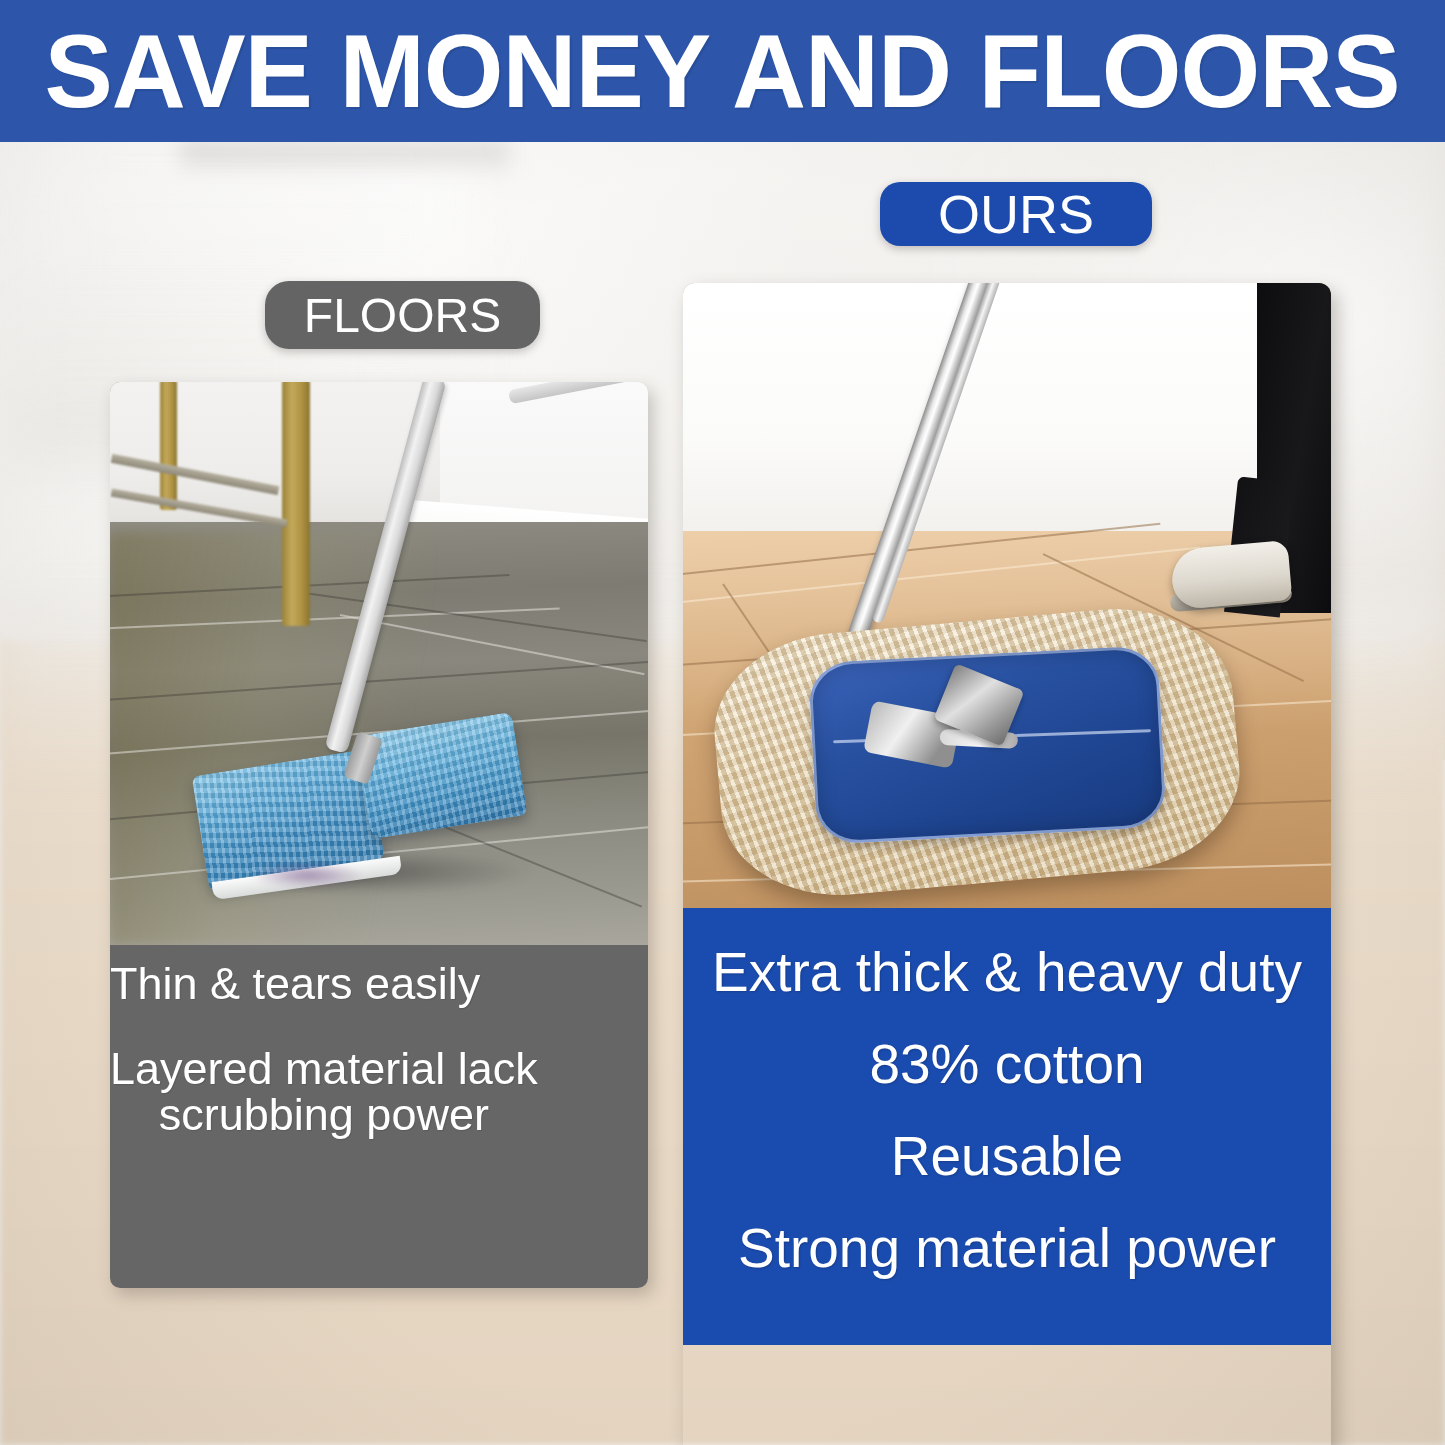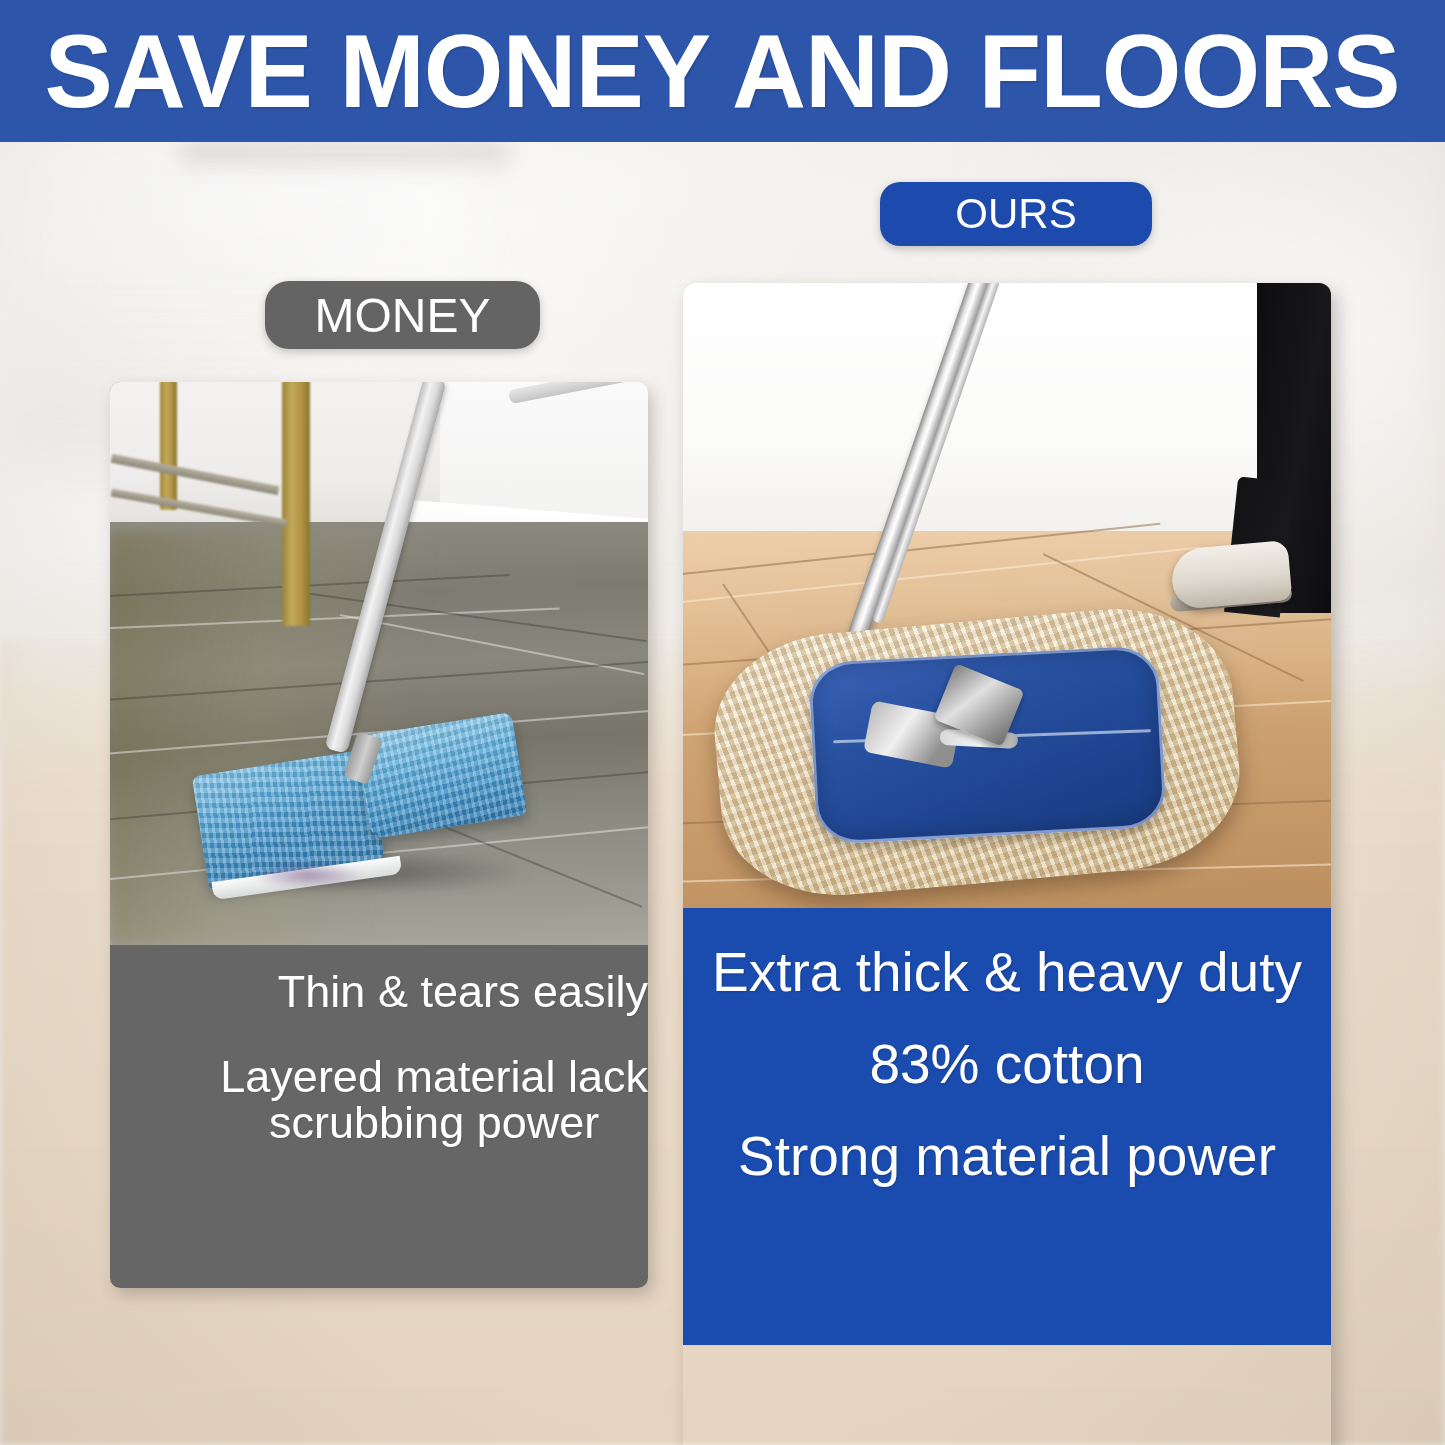--- a/index.html
+++ b/index.html
@@ -74,21 +74,21 @@
   
   .badge {
     position:absolute; z-index:30;
     display:flex; align-items:center; justify-content:center;
     color:#fff; border-radius:22px;
     box-shadow:0 3px 9px rgba(60,55,50,.28);
     font-weight:normal;
   }
   #badge-ours {
     left:880px; top:182px; width:272px; height:64px;
-    background:#1c4bad; font-size:42px; border-radius:20px;
+    background:#1c4bad; font-size:54px; border-radius:20px;
   }
   #badge-others {
     left:265px; top:281px; width:275px; height:68px;
     background:#646464; font-size:48px; border-radius:24px;
   }
 
   
   #card-others {
     position:absolute; left:110px; top:382px; width:538px; height:906px;
     z-index:22; border-radius:10px; overflow:hidden;
@@ -187,22 +187,22 @@
     filter:blur(3px);
   }
   .po-shadow {
     position:absolute; left:80px; top:468px; width:340px; height:44px;
     background:radial-gradient(ellipse at center, rgba(30,30,35,.45), rgba(30,30,35,0) 72%);
     filter:blur(5px);
   }
   #panel-others {
     position:absolute; left:0; top:563px; width:538px; height:343px;
     background:#666666;
-    display:flex; flex-direction:column; align-items:flex-end; justify-content:flex-start;
-    padding-top:24px;
+    display:flex; flex-direction:column; align-items:flex-start; justify-content:flex-start;
+    padding-top:16px;
   }
   #panel-others .line {
     color:#ffffff; font-size:45px; line-height:1.02;
     text-align:center; margin-bottom:26px; white-space:pre-line;
     text-shadow:1px 1px 1px rgba(0,0,0,.12);
   }
   #panel-others .line:last-child { margin-bottom:0;margin-top:13px; }
 
   
   #card-ours {
@@ -337,21 +337,21 @@
 
 <div id="header-banner">
   <div id="header-title">SAVE MONEY AND FLOORS</div>
 </div>
 
 <div class="badge" id="badge-ours">
   <span>OURS</span>
 </div>
 
 <div class="badge" id="badge-others">
-  <span>MONEY</span>
+  <span>FLOORS</span>
 </div>
 
 <div id="card-others">
 
   <div id="photo-others">
     <div class="po-wall"></div>
     <div class="po-wall-right"></div>
     <div class="po-baseboard"></div>
     <div class="po-baseboard2"></div>
 
@@ -425,15 +425,16 @@
       </div>
       <div class="pu-metal-plate"></div>
       <div class="pu-metal-tab"></div>
     </div>
     <div class="pu-clip"></div>
   </div>
 
   <div id="panel-ours">
     <div class="line">Extra thick &amp; heavy duty</div>
     <div class="line">83% cotton</div>
+    <div class="line">Reusable</div>
     <div class="line">Strong material power</div>
   </div>
 </div>
 
 </body></html>

